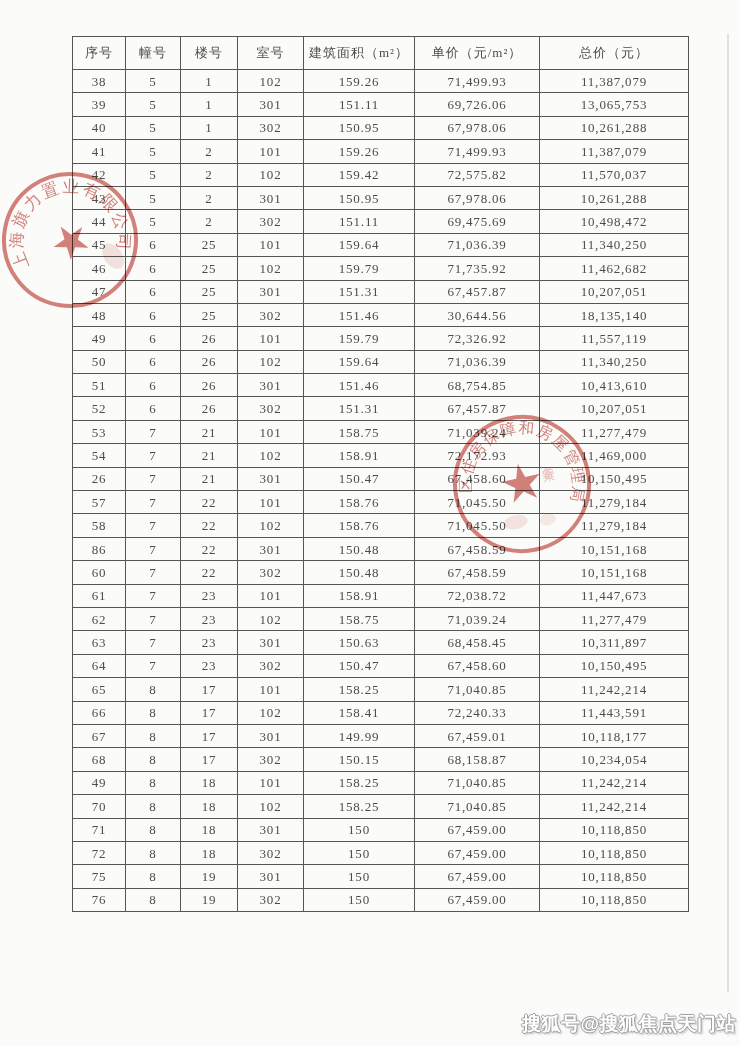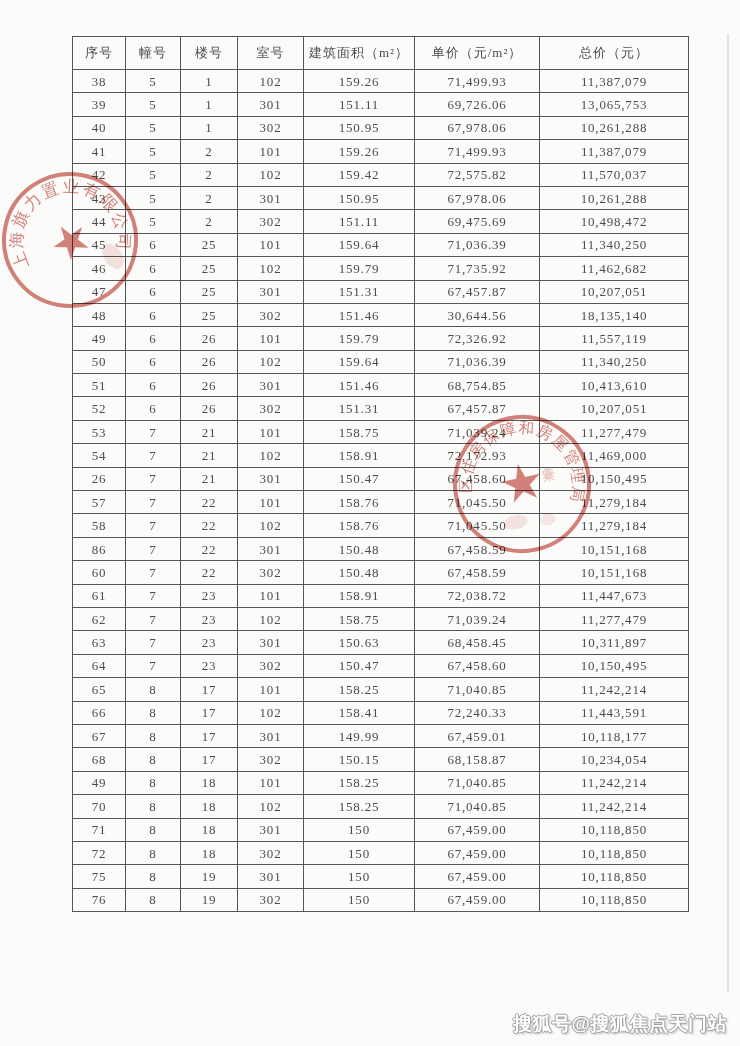--- a/index.html
+++ b/index.html
@@ -50,21 +50,21 @@
   .page-edge-line {
     position: absolute;
     left: 727px;
     top: 34px;
     width: 2px;
     height: 958px;
     background: #e1e1df;
   }
   .watermark {
     position: absolute;
-    right: 13px;
+    right: 4px;
     top: 1011px;
     font-family: "Liberation Sans", "DejaVu Sans", sans-serif;
     font-weight: bold;
     font-size: 19px;
     letter-spacing: 0.5px;
     color: #ffffff;
     text-shadow:
       -1px 0 0 #a0a0a0, 1px 0 0 #a0a0a0, 0 -1px 0 #a0a0a0, 0 1px 0 #a0a0a0,
       2px 2px 2px #c8c8c8;
   }

